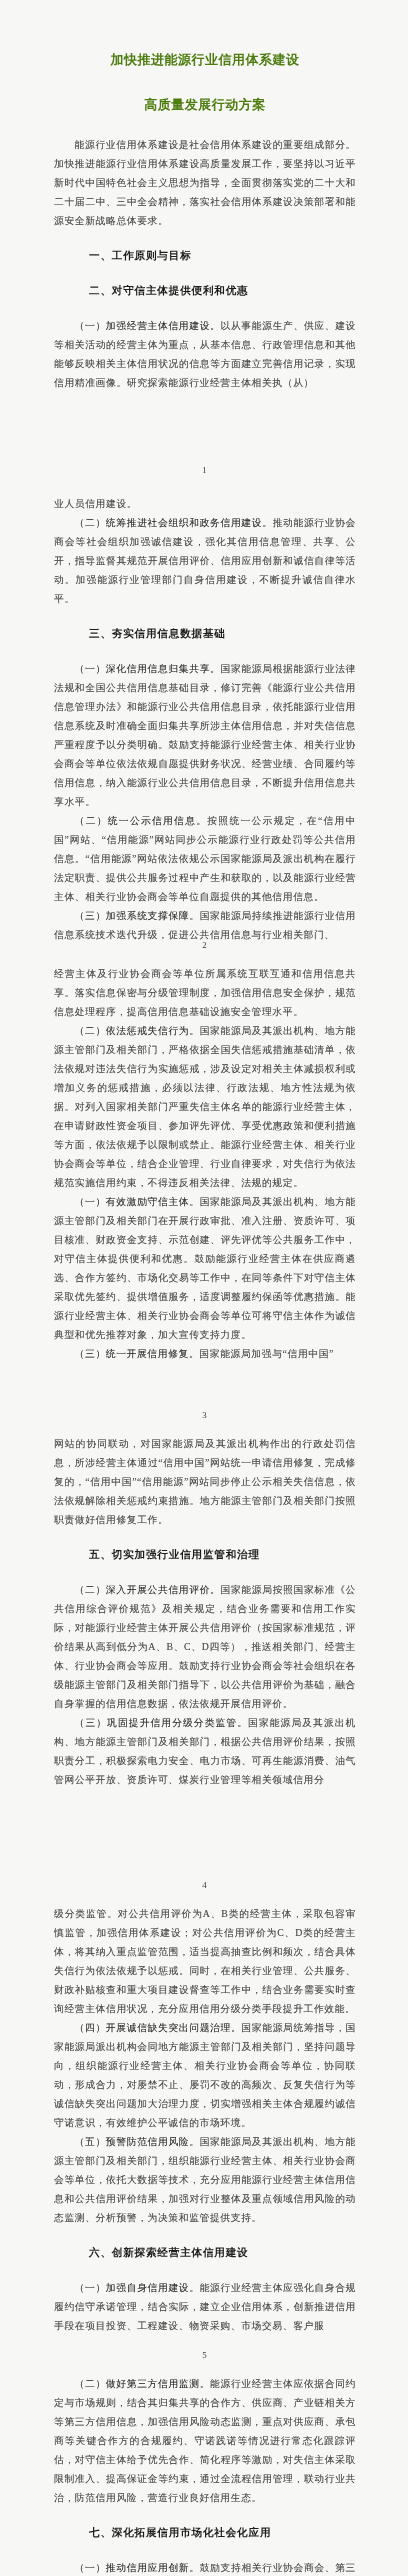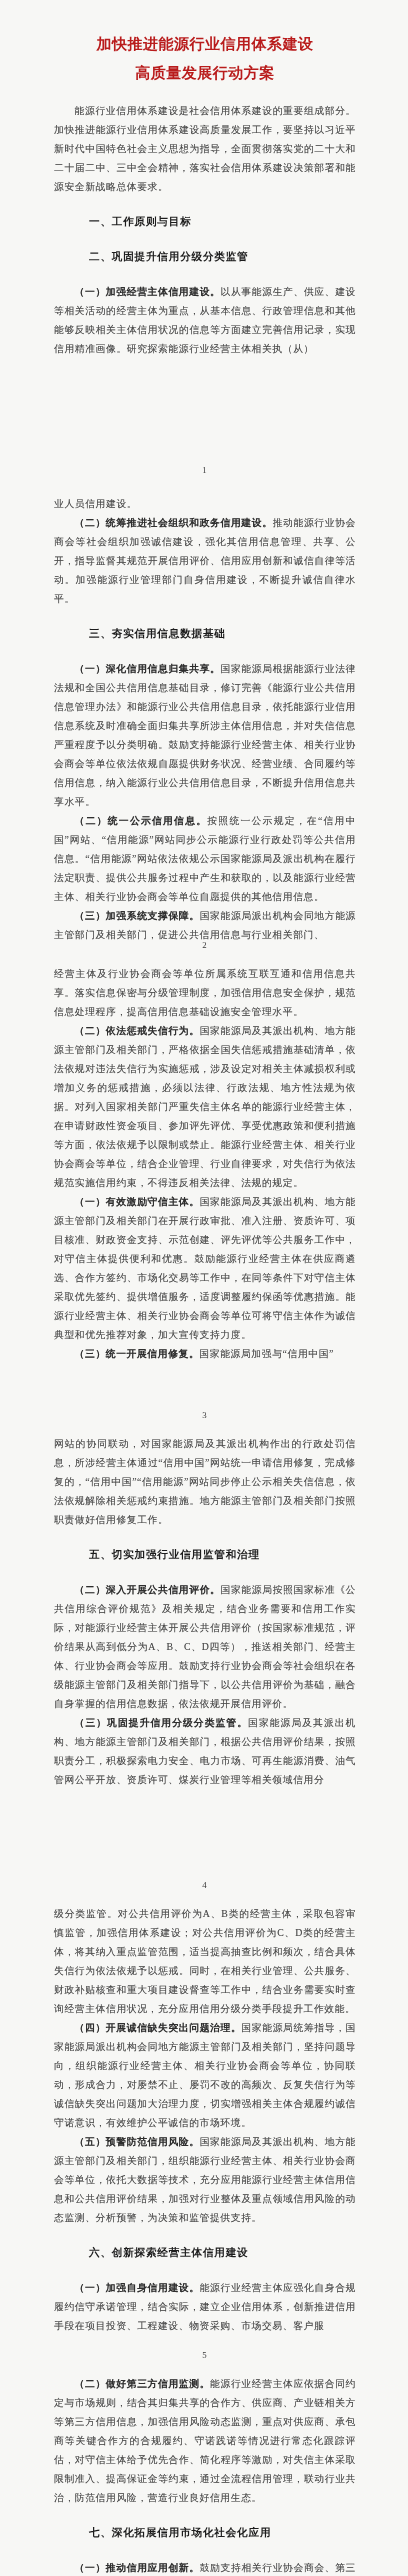--- a/index.html
+++ b/index.html
@@ -21,26 +21,26 @@
     padding: 1px 53px 0 54px;
     box-sizing: border-box;
   }
   .page.first {
     height: 493px;
     padding-top: 29px;
   }
   .doc-title {
     font-family: "Liberation Sans", "DejaVu Sans", sans-serif;
     font-weight: 700;
-    font-size: 15px;
+    font-size: 13px;
     line-height: 29px;
     letter-spacing: 0.5px;
     text-align: center;
-    color: #b91c1c;
-    margin: 0;
+    color: #4d7c0f;
+    margin: 16px;
   }
   .doc-title + .para { margin-top: 14px; }
   .sec-heading {
     font-family: "Liberation Sans", "DejaVu Sans", sans-serif;
     font-weight: 700;
     font-size: 10.6px;
     line-height: 19px;
     letter-spacing: 0.8px;
     text-indent: 19px;
     color: #1c1c1c;
@@ -52,21 +52,21 @@
     letter-spacing: 0.6px;
     text-align: justify;
     text-justify: inter-character;
     text-indent: 20.6px;
     margin: 0;
     color: #4a4a4a;
     text-shadow: 0 0 0.3px rgba(80,80,80,0.45);
   }
   .para.cont { text-indent: 0; }
   .lead {
-    font-weight: 700;
+    font-weight: 400;
     color: #2e2e2e;
   }
   .page-number {
     position: absolute;
     top: 446px;
     left: 0;
     width: 100%;
     text-align: center;
     font-size: 8.8px;
     line-height: 12.4px;
@@ -78,31 +78,31 @@
 </head>
 <body>
 
 <main id="doc">
   <div id="pages">
       <div class="page first">
         <h1 class="doc-title">加快推进能源行业信用体系建设</h1>
         <h1 class="doc-title">高质量发展行动方案</h1>
         <p class="para para"><span class="para-text">能源行业信用体系建设是社会信用体系建设的重要组成部分。加快推进能源行业信用体系建设高质量发展工作，要坚持以习近平新时代中国特色社会主义思想为指导，全面贯彻落实党的二十大和二十届二中、三中全会精神，落实社会信用体系建设决策部署和能源安全新战略总体要求。</span></p>
         <h2 class="sec-heading">一、工作原则与目标</h2>
-        <h2 class="sec-heading">二、巩固提升信用分级分类监管</h2>
+        <h2 class="sec-heading">二、对守信主体提供便利和优惠</h2>
         <p class="para item"><b class="lead">（一）加强经营主体信用建设。</b><span class="para-text">以从事能源生产、供应、建设等相关活动的经营主体为重点，从基本信息、行政管理信息和其他能够反映相关主体信用状况的信息等方面建立完善信用记录，实现信用精准画像。研究探索能源行业经营主体相关执（从）</span></p>
         <div class="page-number">1</div>
       </div>
       <div class="page">
         <p class="para cont"><span class="para-text">业人员信用建设。</span></p>
         <p class="para item"><b class="lead">（二）统筹推进社会组织和政务信用建设。</b><span class="para-text">推动能源行业协会商会等社会组织加强诚信建设，强化其信用信息管理、共享、公开，指导监督其规范开展信用评价、信用应用创新和诚信自律等活动。加强能源行业管理部门自身信用建设，不断提升诚信自律水平。</span></p>
         <h2 class="sec-heading">三、夯实信用信息数据基础</h2>
         <p class="para item"><b class="lead">（一）深化信用信息归集共享。</b><span class="para-text">国家能源局根据能源行业法律法规和全国公共信用信息基础目录，修订完善《能源行业公共信用信息管理办法》和能源行业公共信用信息目录，依托能源行业信用信息系统及时准确全面归集共享所涉主体信用信息，并对失信信息严重程度予以分类明确。鼓励支持能源行业经营主体、相关行业协会商会等单位依法依规自愿提供财务状况、经营业绩、合同履约等信用信息，纳入能源行业公共信用信息目录，不断提升信用信息共享水平。</span></p>
         <p class="para item"><b class="lead">（二）统一公示信用信息。</b><span class="para-text">按照统一公示规定，在“信用中国”网站、“信用能源”网站同步公示能源行业行政处罚等公共信用信息。“信用能源”网站依法依规公示国家能源局及派出机构在履行法定职责、提供公共服务过程中产生和获取的，以及能源行业经营主体、相关行业协会商会等单位自愿提供的其他信用信息。</span></p>
-        <p class="para item"><b class="lead">（三）加强系统支撑保障。</b><span class="para-text">国家能源局派出机构会同地方能源主管部门及相关部门，促进公共信用信息与行业相关部门、</span></p>
+        <p class="para item"><b class="lead">（三）加强系统支撑保障。</b><span class="para-text">国家能源局持续推进能源行业信用信息系统技术迭代升级，促进公共信用信息与行业相关部门、</span></p>
         <div class="page-number">2</div>
       </div>
       <div class="page">
         <p class="para cont"><span class="para-text">经营主体及行业协会商会等单位所属系统互联互通和信用信息共享。落实信息保密与分级管理制度，加强信用信息安全保护，规范信息处理程序，提高信用信息基础设施安全管理水平。</span></p>
         <p class="para item"><b class="lead">（二）依法惩戒失信行为。</b><span class="para-text">国家能源局及其派出机构、地方能源主管部门及相关部门，严格依据全国失信惩戒措施基础清单，依法依规对违法失信行为实施惩戒，涉及设定对相关主体减损权利或增加义务的惩戒措施，必须以法律、行政法规、地方性法规为依据。对列入国家相关部门严重失信主体名单的能源行业经营主体，在申请财政性资金项目、参加评先评优、享受优惠政策和便利措施等方面，依法依规予以限制或禁止。能源行业经营主体、相关行业协会商会等单位，结合企业管理、行业自律要求，对失信行为依法规范实施信用约束，不得违反相关法律、法规的规定。</span></p>
         <p class="para item"><b class="lead">（一）有效激励守信主体。</b><span class="para-text">国家能源局及其派出机构、地方能源主管部门及相关部门在开展行政审批、准入注册、资质许可、项目核准、财政资金支持、示范创建、评先评优等公共服务工作中，对守信主体提供便利和优惠。鼓励能源行业经营主体在供应商遴选、合作方签约、市场化交易等工作中，在同等条件下对守信主体采取优先签约、提供增值服务，适度调整履约保函等优惠措施。能源行业经营主体、相关行业协会商会等单位可将守信主体作为诚信典型和优先推荐对象，加大宣传支持力度。</span></p>
         <p class="para item"><b class="lead">（三）统一开展信用修复。</b><span class="para-text">国家能源局加强与“信用中国”</span></p>
         <div class="page-number">3</div>
       </div>
       <div class="page">

